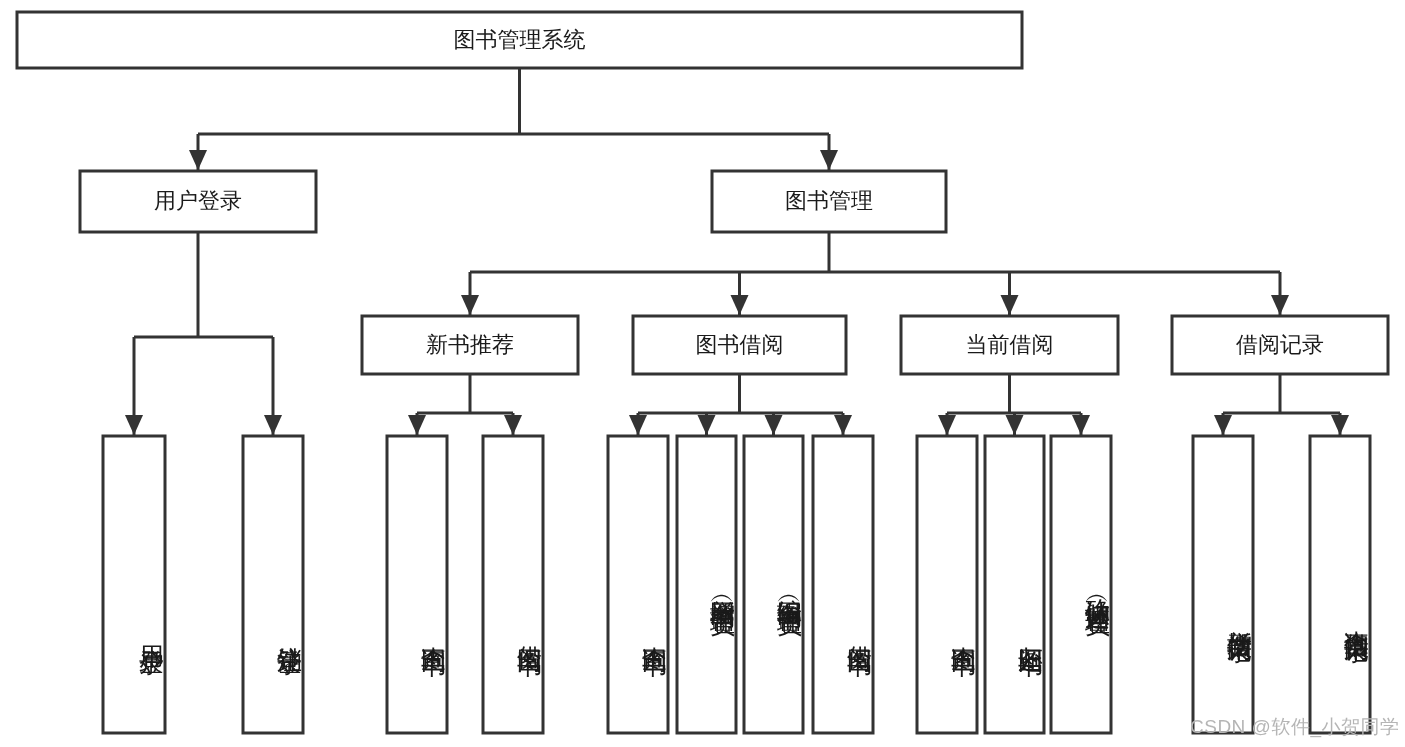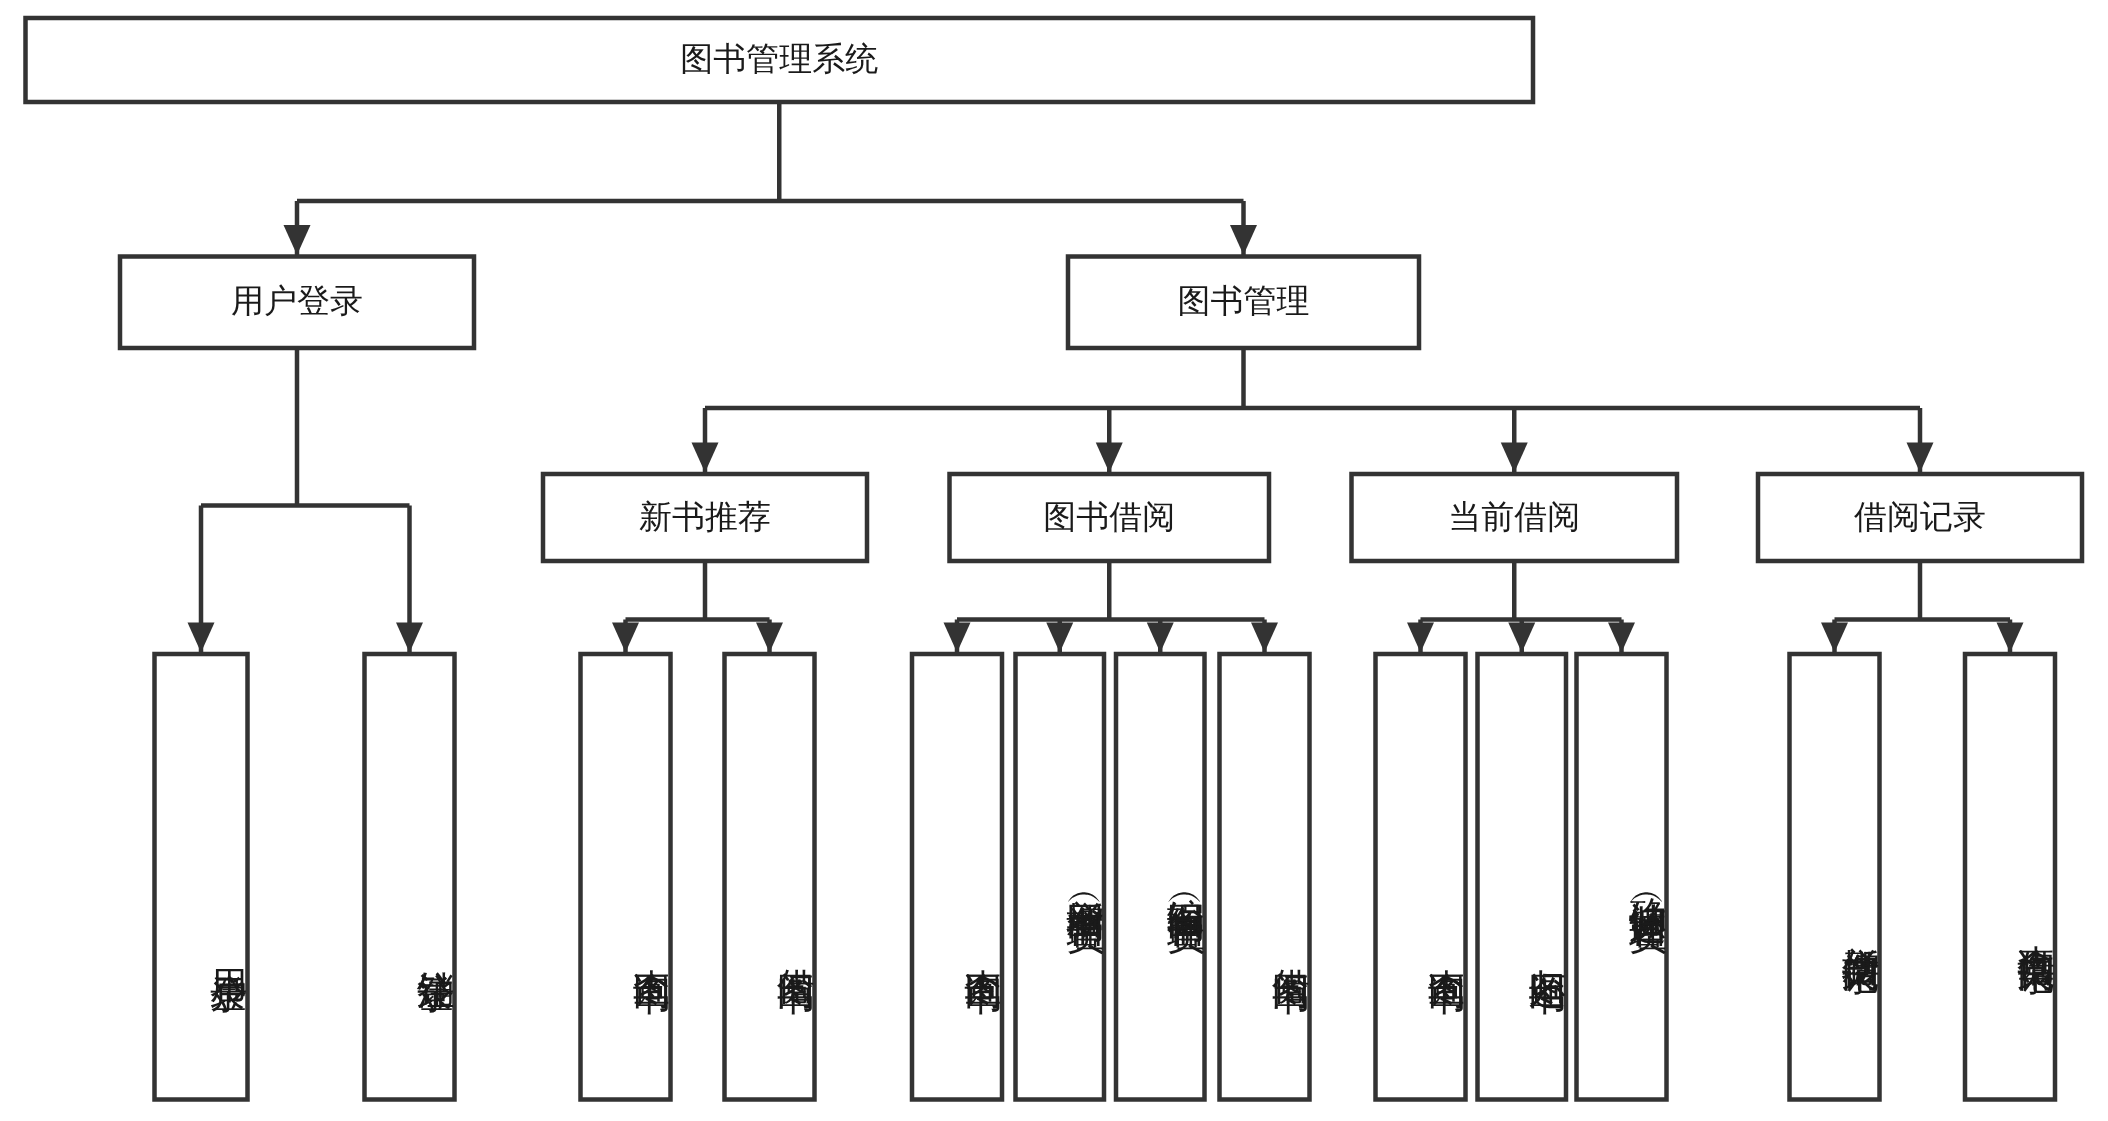--- a/index.html
+++ b/index.html
@@ -172,13 +172,14 @@
       <div class="vlabel" style="left: 608px; width: 60px; top: 530.5px; height: 198.5px;">查询图书</div>
       <div class="vlabel" style="left: 677px; width: 59px; top: 446px; height: 283px;">新增图书（管理员）</div>
       <div class="vlabel" style="left: 744px; width: 59px; top: 446px; height: 283px;">编辑图书（管理员）</div>
       <div class="vlabel" style="left: 813px; width: 60px; top: 530.5px; height: 198.5px;">借阅图书</div>
       <div class="vlabel" style="left: 917px; width: 60px; top: 530.5px; height: 198.5px;">查询图书</div>
       <div class="vlabel" style="left: 985px; width: 59px; top: 530.5px; height: 198.5px;">归还图书</div>
       <div class="vlabel" style="left: 1051px; width: 60px; top: 446px; height: 283px;">确认归还（管理员）</div>
       <div class="vlabel" style="left: 1193px; width: 60px; top: 503.5px; height: 225.5px;">新增借阅记录</div>
       <div class="vlabel" style="left: 1310px; width: 60px; top: 503.5px; height: 225.5px;">查询借阅记录</div>
     </div>
+  <div class="watermark" id="watermark" style="left: 1190px; top: 714px;">CSDN @软件_小贺同学</div>
 </div>
 
 </body></html>

